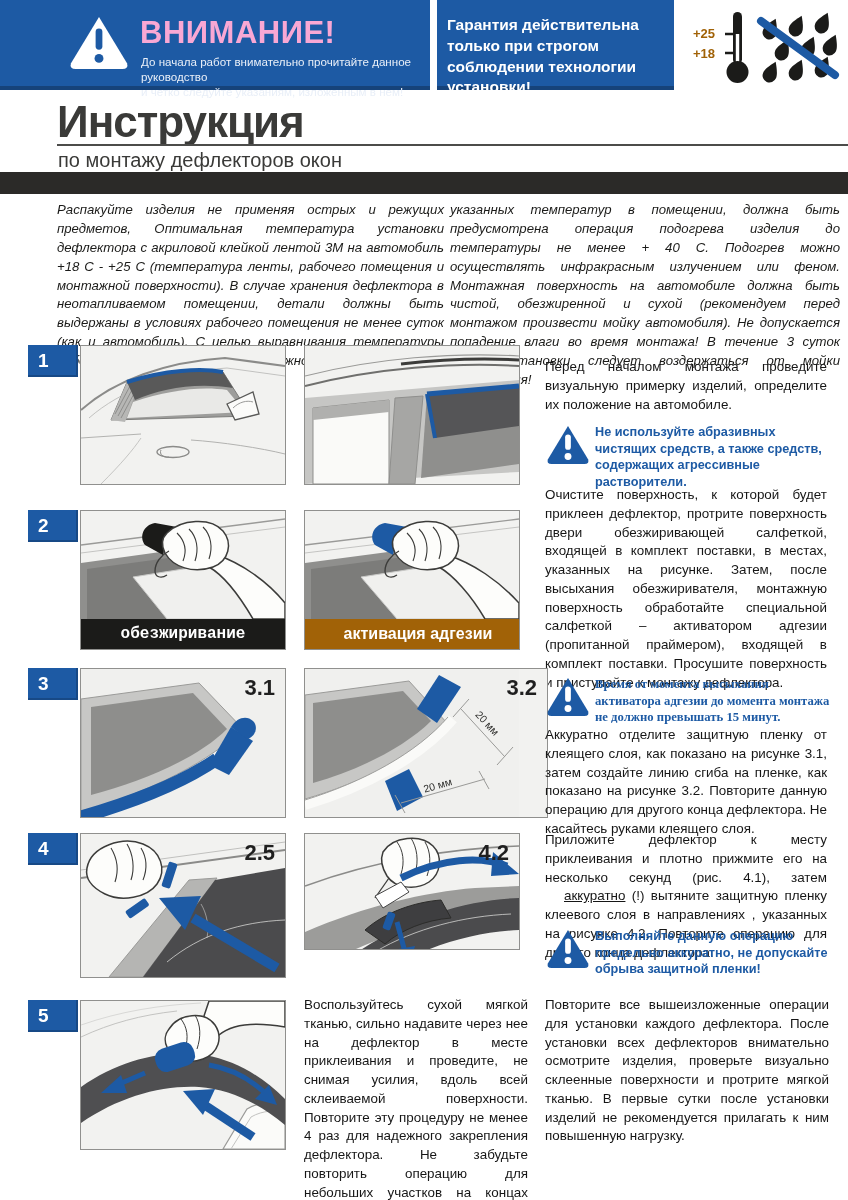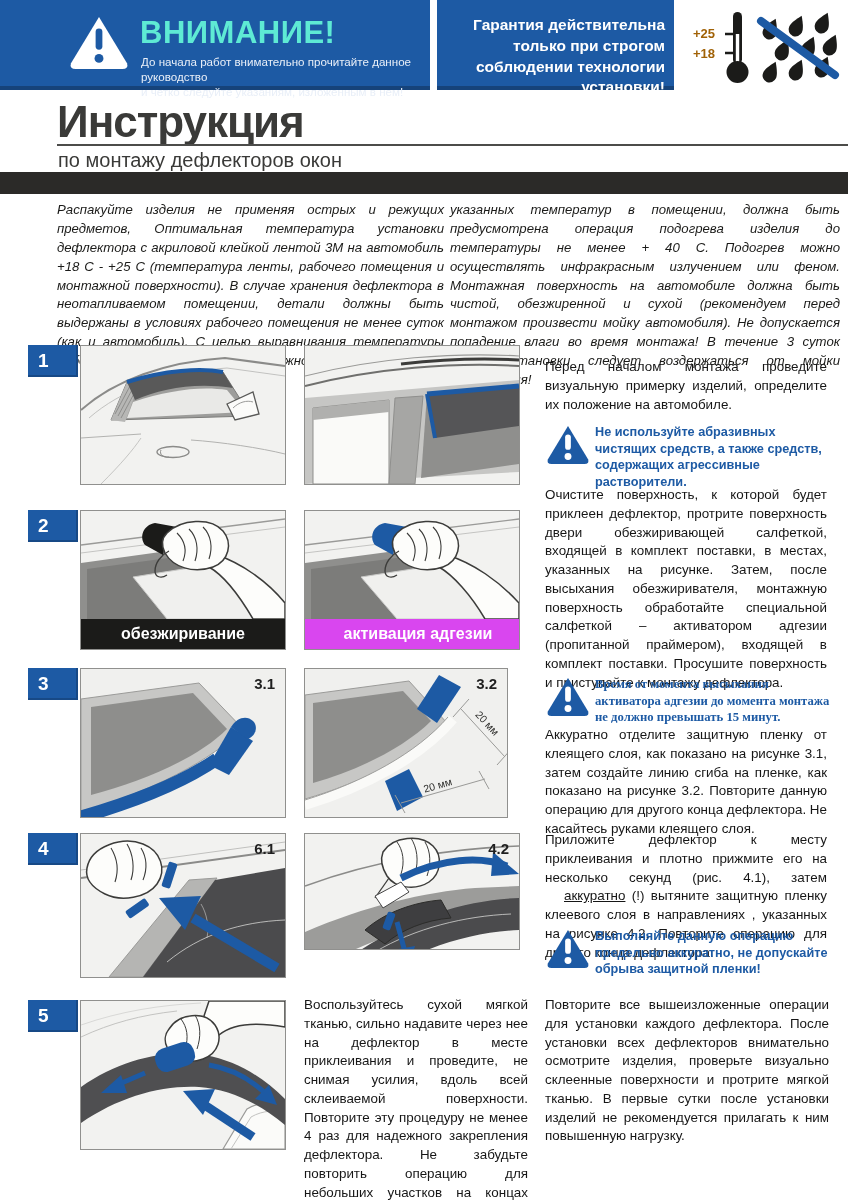--- a/index.html
+++ b/index.html
@@ -2,21 +2,21 @@
 <html lang="ru"><head>
 <meta charset="utf-8">
 <style>
   html,body{margin:0;padding:0;background:#e8e8e8;}
   .page{position:relative;width:848px;height:1200px;background:#ffffff;
         font-family:"Liberation Sans",sans-serif;overflow:hidden;margin:0 auto;}
   .abs{position:absolute;}
 
   
   .banner{background:#1d5aa4;border-bottom:4px solid #16437a;}
-  .banner-title{color:#5eead4;font-weight:bold;font-size:31px;letter-spacing:.5px;line-height:1;}
+  .banner-title{color:#f9a8d4;font-weight:bold;font-size:31px;letter-spacing:.5px;line-height:1;}
   .banner-sub{color:#e9eff8;font-size:11.6px;line-height:1.3;}
   .warranty{color:#ffffff;font-weight:bold;font-size:15.5px;line-height:1.34;}
   .thermo-label{font-size:13px;font-weight:bold;color:#a16207;line-height:1;}
 
   
   .main-title{font-size:44px;font-weight:bold;color:#3a3a38;letter-spacing:-1px;line-height:1;}
   .rule{background:#4c4c4a;height:2px;}
   .sub-title{font-size:20px;color:#3a3a38;line-height:1;}
   .darkbar{background:#2b2a28;}
 
@@ -29,22 +29,22 @@
 
   
   .badge{background:#1d5aa4;color:#ffffff;font-size:19px;font-weight:bold;
          display:flex;align-items:center;padding-left:10px;box-sizing:border-box;
          width:50px;height:32px;box-shadow:inset -2px -2px 0 rgba(0,0,0,.18);}
   .panel{background:#f2f2f0;border:1px solid #90908e;box-sizing:border-box;overflow:hidden;}
   .panel svg{display:block;}
   .caption{position:absolute;left:0;right:0;bottom:0;height:30px;display:flex;align-items:center;
            justify-content:center;color:#ffffff;font-size:16px;font-weight:bold;}
   .caption.black{background:#1b1b19;}
-  .caption.blue{background:#d946ef;padding-left:12px;}
-  .figlabel{position:absolute;top:6px;right:10px;font-size:15px;font-weight:bold;color:#1f1f1f;}
+  .caption.blue{background:#a16207;padding-left:12px;}
+  .figlabel{position:absolute;top:6px;right:10px;font-size:22px;font-weight:bold;color:#1f1f1f;}
   .dim{position:absolute;font-size:10.5px;color:#2e2e2c;white-space:nowrap;}
 </style>
 </head>
 <body>
 
 <div class="page">
 
   <div class="abs banner" style="left:0;top:0;width:430px;height:86px;">
     <span class="abs" style="left:68px;top:14px;">
       <svg viewBox="0 0 64 58" width="62" height="56">
@@ -54,21 +54,21 @@
       </svg>
     </span>
     <div class="abs banner-title" style="left:140px;top:17px;">ВНИМАНИЕ!</div>
     <div class="abs banner-sub" style="left:141px;top:54px;width:280px;">
       <div>До начала работ внимательно прочитайте данное руководство</div>
       <div>и четко следуйте указаниям, изложенным в нем!</div>
     </div>
   </div>
 
   <div class="abs banner" style="left:437px;top:0;width:237px;height:86px;">
-    <div class="abs warranty" style="left:10px;top:15px;width:218px;text-align:right;">Гарантия действительна только при строгом соблюдении технологии установки!</div>
+    <div class="abs warranty" style="left:10px;top:15px;width:218px;">Гарантия действительна только при строгом соблюдении технологии установки!</div>
   </div>
 
   <div class="abs thermo-label" style="left:693px;top:27px;">+25</div>
   <div class="abs thermo-label" style="left:693px;top:47px;">+18</div>
   <span class="abs" style="left:722px;top:8px;">
     <svg viewBox="0 0 30 78" width="30" height="78">
       <rect x="11" y="4" width="9" height="52" rx="4.5" fill="#1b1b19"></rect>
       <rect x="13.8" y="26" width="3.4" height="28" fill="#ffffff"></rect>
       <circle cx="15.5" cy="64" r="11" fill="#1b1b19"></circle>
       <path d="M3,26 L11,26 M3,45 L11,45" stroke="#1b1b19" stroke-width="2.4"></path>
@@ -142,21 +142,21 @@
       <svg viewBox="0 0 48 44" width="46" height="42">
         <path d="M24,2 L45,37 Q47,42 41,42 L7,42 Q1,42 3,37 Z" fill="#1d5aa4"></path>
         <rect x="21" y="11" width="6" height="16" rx="3" fill="#ffffff"></rect>
         <circle cx="24" cy="34" r="3.6" fill="#ffffff"></circle>
       </svg>
     </span>
     <span class="warn-text" style="width:232px;">Не используйте абразивных чистящих средств, а также средств, содержащих агрессивные растворители.</span>
   </div>
 
   <div class="abs badge" style="left:28px;top:510px;">2</div>
-  <div class="abs panel" style="left:80px;top:510px;width:206px;height:140px;">
+  <div class="abs panel" style="left:80px;top:510px;width:206px;height:140px;font-family:Liberation Mono, monospace;">
     <svg viewBox="0 0 204 108" width="204" height="108">
       <rect width="204" height="108" fill="#f2f2f0"></rect>
       <path d="M0,34 L204,8" stroke="#9a9a98" stroke-width="1.4" fill="none"></path>
       <path d="M0,42 L204,16" stroke="#c4c4c2" stroke-width="1" fill="none"></path>
       <path d="M0,52 L130,34 L160,108 L0,108 Z" fill="#8f8f8d"></path>
       <path d="M6,58 L124,42 L150,108 L6,108 Z" fill="#7c7c7a"></path>
       <path d="M52,66 L140,52 L176,108 L86,108 Z" fill="#f0f0ee" stroke="#c9c9c7" stroke-width="1"></path>
       <path d="M136,44 C160,52 186,70 204,92 L204,108 L172,108 C158,84 142,64 128,56 Z" fill="#fdfdfb" stroke="#3c3c3a" stroke-width="1.5"></path>
       <path d="M64,34 C58,26 62,14 74,12 L96,16 C88,26 84,34 82,44 Z" fill="#1b1b19"></path>
       <path d="M86,22 C100,8 130,6 142,20 C152,32 148,50 132,56 C112,63 92,56 84,42 C80,34 81,27 86,22 Z" fill="#fdfdfb" stroke="#3c3c3a" stroke-width="1.5"></path>
@@ -190,21 +190,21 @@
       <path d="M0,30 L118,14 L164,62 C132,96 70,126 0,142 Z" fill="#c7c7c5" stroke="#9b9b99" stroke-width="1"></path>
       <path d="M10,38 L112,24 L146,60 C118,88 64,112 10,126 Z" fill="#8e8e8c"></path>
       <path d="M0,148 C70,128 136,96 170,58" fill="none" stroke="#fafaf8" stroke-width="10"></path>
       <path d="M0,143 C68,123 132,92 165,56" fill="none" stroke="#9f9f9d" stroke-width="1"></path>
       <path d="M0,148 C56,132 104,112 136,90" fill="none" stroke="#1d5aa4" stroke-width="13"></path>
       <path d="M128,96 L150,58 L172,72 L148,106 Z" fill="#1d5aa4"></path>
       <path d="M150,58 C156,48 166,46 172,52 C178,58 174,68 166,70 Z" fill="#1d5aa4"></path>
     </svg>
     <span class="figlabel">3.1</span>
   </div>
-  <div class="abs panel" style="left:304px;top:668px;width:204px;height:150px;">
+  <div class="abs panel" style="left:304px;top:668px;width:244px;height:150px;">
     <svg viewBox="0 0 214 148" width="214" height="148">
       <rect width="214" height="148" fill="#f0f0ee"></rect>
       <path d="M0,26 L104,12 L142,54 C112,86 56,114 0,130 Z" fill="#c7c7c5" stroke="#9b9b99" stroke-width="1"></path>
       <path d="M8,34 L98,22 L126,52 C100,78 52,102 8,114 Z" fill="#8e8e8c"></path>
       <path d="M0,136 C60,118 116,88 148,50" fill="none" stroke="#fafaf8" stroke-width="10"></path>
       <path d="M0,131 C58,113 112,84 143,48" fill="none" stroke="#9f9f9d" stroke-width="1"></path>
       <path d="M112,40 L134,6 L156,18 L132,54 Z" fill="#1d5aa4"></path>
       <path d="M80,112 L104,100 L118,128 L92,142 Z" fill="#1d5aa4"></path>
       <path d="M156,40 L200,88" stroke="#9a9a98" stroke-width="1"></path>
       <path d="M148,48 L164,30 M192,96 L208,78" stroke="#9a9a98" stroke-width="1"></path>
@@ -237,21 +237,21 @@
       <path d="M62,143 L134,46 L204,34 L204,143 Z" fill="#4b4b4d"></path>
       <path d="M86,128 C120,100 160,88 204,86" fill="none" stroke="#e8e8e6" stroke-width="1" opacity="0.7"></path>
       <path d="M120,70 C126,80 128,92 126,104" fill="none" stroke="#e8e8e6" stroke-width="1" opacity="0.5"></path>
       <path d="M6,34 C10,12 42,2 62,10 C80,17 86,36 76,50 C66,64 40,68 24,60 C10,53 4,44 6,34 Z" fill="#fdfdfb" stroke="#3c3c3a" stroke-width="1.5"></path>
       <path d="M30,14 C36,24 38,36 34,48 M46,10 C52,20 54,34 50,46 M60,14 C66,24 66,36 62,46" fill="none" stroke="#3c3c3a" stroke-width="1.1"></path>
       <rect x="84" y="28" width="9" height="26" rx="2" fill="#1d5aa4" transform="rotate(18 88 41)"></rect>
       <rect x="52" y="62" width="9" height="24" rx="2" fill="#1d5aa4" transform="rotate(55 56 74)"></rect>
       <path d="M196,134 L112,84" stroke="#1d5aa4" stroke-width="10" fill="none"></path>
       <polygon points="78,64 120,62 104,96" fill="#1d5aa4"></polygon>
     </svg>
-    <span class="figlabel">6.1</span>
+    <span class="figlabel">2.5</span>
   </div>
   <div class="abs panel" style="left:304px;top:833px;width:216px;height:117px;">
     <svg viewBox="0 0 214 143" width="214" height="143">
       <rect width="214" height="143" fill="#f2f2f0"></rect>
       <path d="M0,52 C70,26 150,14 214,12" fill="none" stroke="#8b8b89" stroke-width="1.6"></path>
       <path d="M0,98 C60,72 120,58 170,54 L214,52 L214,74 C160,76 100,92 40,120 L0,140 Z" fill="#9c9c9a"></path>
       <rect x="88" y="96" width="26" height="20" fill="#f2f2f0" transform="rotate(-14 101 106)"></rect>
       <path d="M44,124 C100,84 160,66 214,64 L214,96 C165,98 115,114 70,143 L44,143 Z" fill="#4b4b4d"></path>
       <path d="M70,118 C110,94 160,82 206,80" stroke="#e8e8e6" stroke-width="1" opacity="0.7" fill="none"></path>
       <path d="M60,96 C80,78 110,68 136,66 L146,84 C120,86 96,96 80,110 Z" fill="#3e3e40" stroke="#2c2c2a" stroke-width="1"></path>

